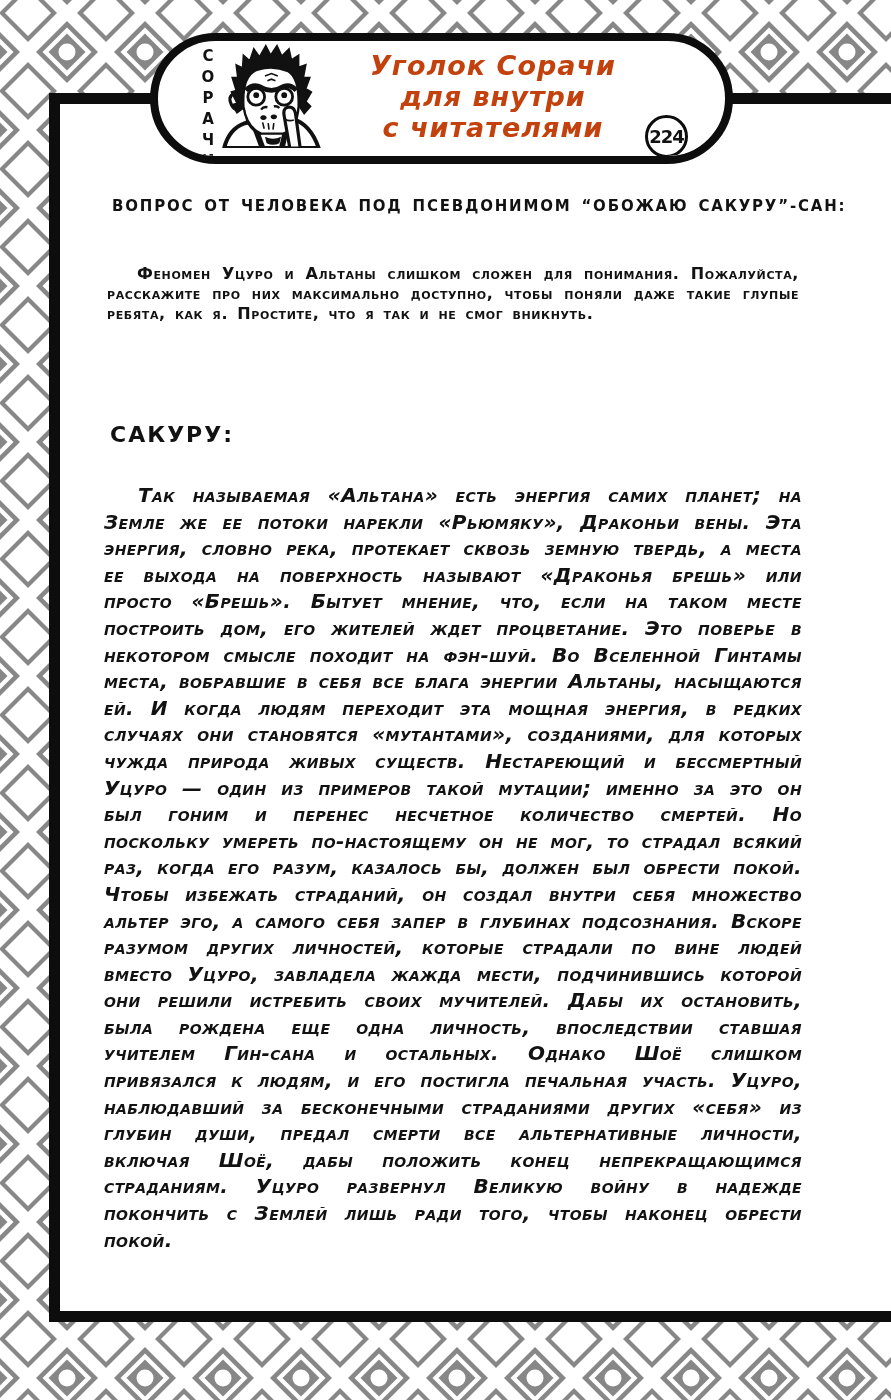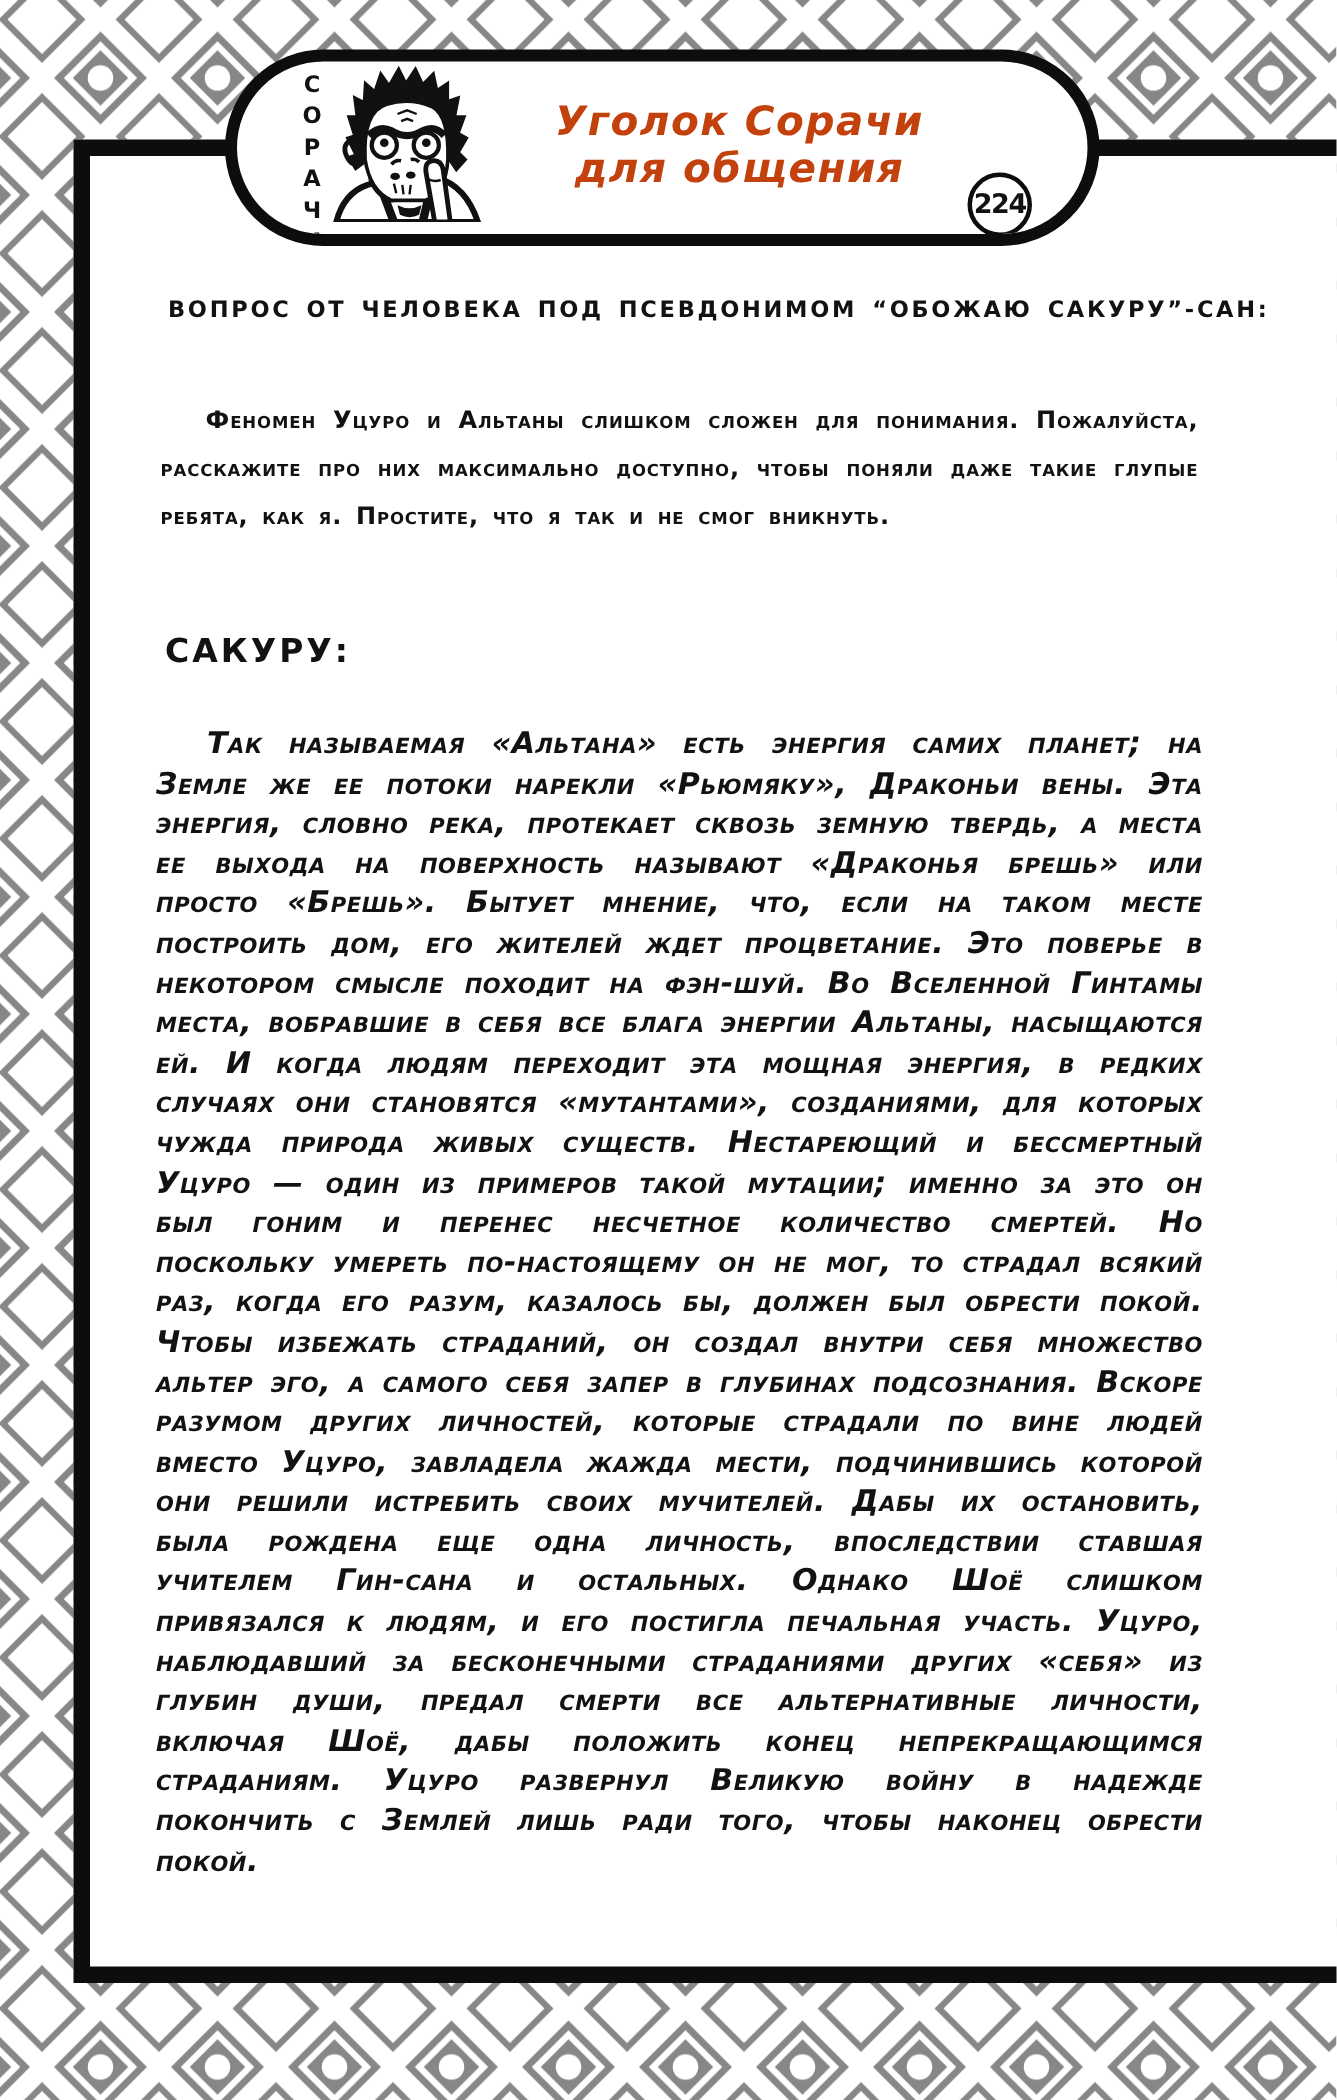--- a/index.html
+++ b/index.html
@@ -37,21 +37,21 @@
     font-weight:700;font-size:18px;letter-spacing:-1px;background:#fff;margin-left:20px;
   }
   .q-heading{
     position:absolute;left:52px;top:93px;width:690px;
     font-size:15px;font-weight:700;letter-spacing:1.8px;word-spacing:3px;
     white-space:nowrap;
   }
   .q-body{
     position:absolute;left:47px;top:160px;width:692px;
     font-size:16px;font-weight:700;font-variant:small-caps;
-    line-height:32px;letter-spacing:0.6px;word-spacing:3px;
+    line-height:20px;letter-spacing:0.6px;word-spacing:3px;
     text-indent:30px;text-align:justify;
   }
   .a-heading{
     position:absolute;left:50px;top:318px;
     font-size:22px;font-weight:700;letter-spacing:2px;
   }
   .a-body{
     position:absolute;left:44px;top:378px;width:698px;
     font-size:20px;font-weight:700;font-style:italic;font-variant:small-caps;
     line-height:26.6px;letter-spacing:0.4px;word-spacing:3px;
@@ -133,17 +133,18 @@
       <path d="M30,92 Q33,112 46,120 L52,124 Q38,122 31,106 Z" fill="#111"></path>
       <path d="M55,126 q10,5 20,0 l-2,8 q-8,4 -16,0 Z" fill="#111"></path>
 
       <path d="M86,140 L79,100 Q77,90 84,89 Q91,88 93,96 L99,140 Z" fill="#ffffff" stroke="#111" stroke-width="4"></path>
       <path d="M80,104 q5,3 11,1" fill="none" stroke="#111" stroke-width="2"></path>
     </svg>
   </span>
 
   <div class="title">
     <div>Уголок Сорачи</div>
-    <div>для общения</div>
+    <div>для внутри</div>
+    <div>с читателями</div>
   </div>
 
   <div class="badge">224</div>
 </div>
 
 </body></html>

